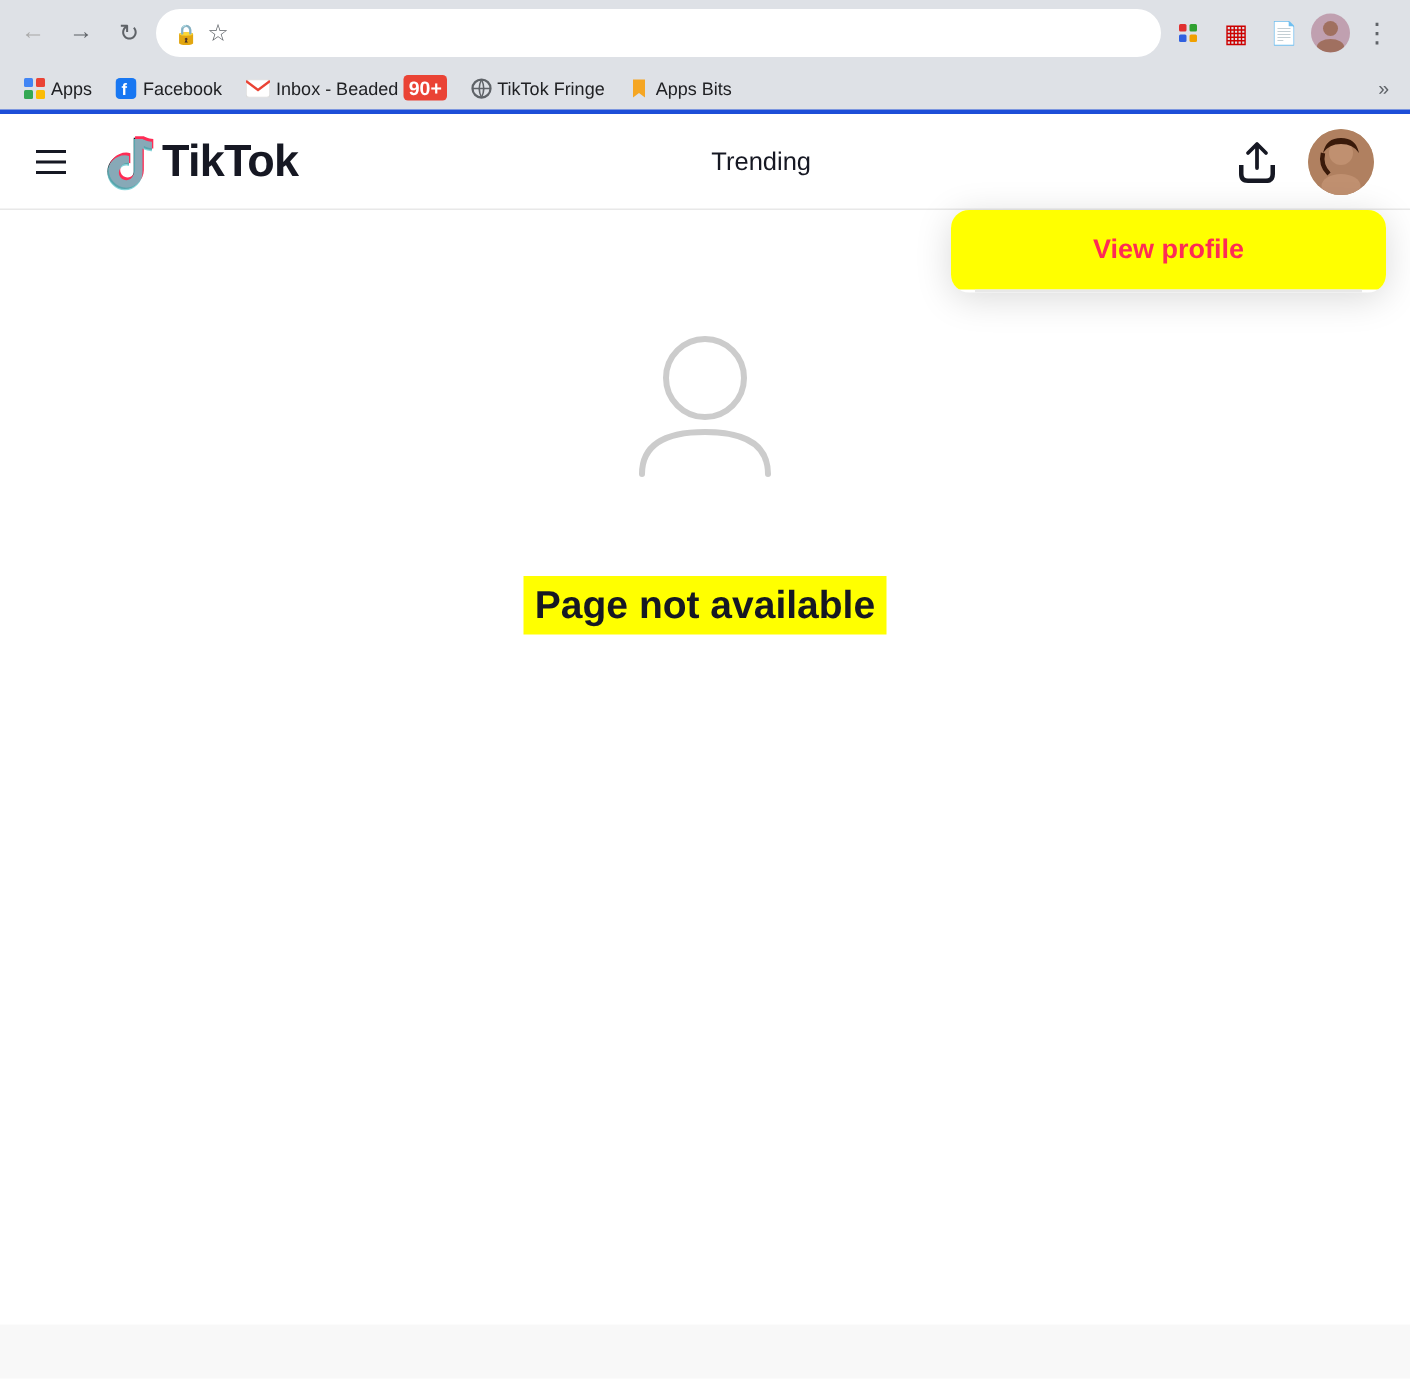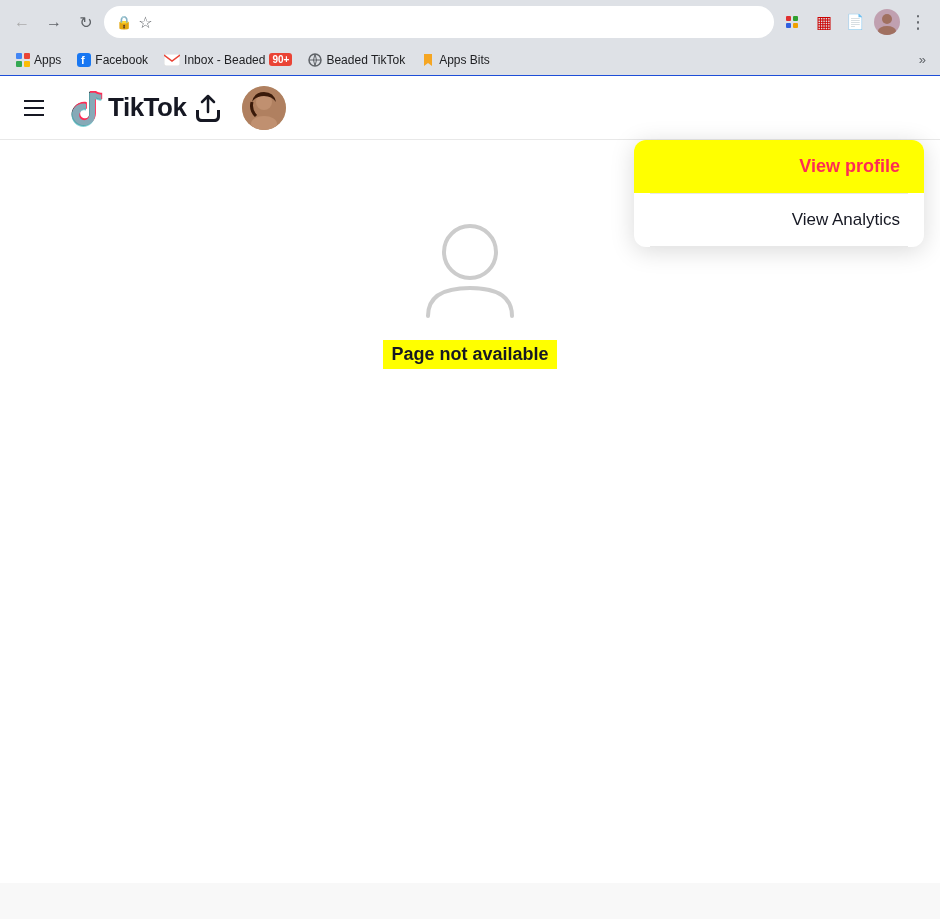--- a/index.html
+++ b/index.html
@@ -78,21 +78,21 @@
     }
 
     
     .bookmarks-bar {
       display: flex;
       align-items: center;
       padding: 3px 8px;
       background: #dee1e6;
       height: 32px;
       gap: 0;
-      border-bottom: 1px solid #1d4ed8;
+      border-bottom: 3px solid #1d4ed8;
     }
 
     .bookmark-item {
       display: flex;
       align-items: center;
       gap: 4px;
       padding: 3px 8px;
       border-radius: 4px;
       cursor: pointer;
       font-size: 12px;
@@ -147,21 +147,21 @@
     }
 
     .tiktok-logo {
       display: flex;
       align-items: center;
       gap: 4px;
       text-decoration: none;
     }
 
     .tiktok-wordmark {
-      font-size: 26px;
+      font-size: 30px;
       font-weight: 700;
       color: #161823;
       letter-spacing: -0.5px;
     }
 
     .tiktok-trending {
       flex: 1;
       text-align: center;
       font-size: 17px;
       color: #161823;
@@ -217,20 +217,21 @@
       font-size: 17px;
       font-weight: 500;
       color: #161823;
     }
 
     .dropdown-item.view-profile {
       color: #fe2c55;
       font-weight: 700;
       font-size: 18px;
       background-color: yellow;
+      justify-content: center;
     }
 
     .dropdown-divider {
       height: 1px;
       background: #e8e8e8;
       margin: 0 16px;
     }
 
     
     .tiktok-main {
@@ -244,27 +245,28 @@
     .user-placeholder {
       width: 96px;
       height: 96px;
       margin-bottom: 24px;
       display: flex;
       align-items: center;
       justify-content: center;
     }
 
     .page-not-available {
-      font-size: 18px;
+      font-size: 26px;
       font-weight: 800;
       color: #161823;
       background-color: yellow;
       padding: 4px 8px;
       margin-bottom: 16px;
       text-align: center;
+      margin-top: 44px;
     }
 
     .page-subtitle {
       font-size: 16px;
       color: #5c5c5c;
       text-align: center;
       max-width: 460px;
       line-height: 1.6;
     }
 
@@ -329,31 +331,31 @@
       </svg>
       <span>Facebook</span>
     </div>
 
     <div class="bookmark-item">
       <svg width="16" height="12" viewBox="0 0 16 12">
         <rect width="16" height="12" rx="2" fill="white" stroke="#ddd"></rect>
         <path d="M0 1 L8 7 L16 1" stroke="#ea4335" stroke-width="1.5" fill="none"></path>
       </svg>
       <span>Inbox - Beaded</span>
-      <span style="background:#ea4335;color:white;font-size:10px;padding:1px 3px;border-radius:3px;font-weight:bold;">90+</span>
+      <span style="background:#ea4335;color:white;font-size:13px;padding:1px 3px;border-radius:3px;font-weight:bold;">90+</span>
     </div>
 
     <div class="bookmark-item">
       <svg width="14" height="14" viewBox="0 0 14 14">
         <circle cx="7" cy="7" r="6" fill="none" stroke="#5f6368" stroke-width="1.5"></circle>
         <path d="M7 1 Q10 7 7 13" stroke="#5f6368" stroke-width="1" fill="none"></path>
         <path d="M7 1 Q4 7 7 13" stroke="#5f6368" stroke-width="1" fill="none"></path>
         <line x1="1" y1="7" x2="13" y2="7" stroke="#5f6368" stroke-width="1"></line>
       </svg>
-      <span>Beaded TikTok</span>
+      <span>TikTok Fringe</span>
     </div>
 
     <div class="bookmark-item">
       <svg width="14" height="14" viewBox="0 0 14 14">
         <path d="M3 1 L11 1 L11 13 L7 10 L3 13 Z" fill="#f5a623"></path>
       </svg>
       <span>Apps Bits</span>
     </div>
 
     <button class="more-btn">»</button>
@@ -372,20 +374,21 @@
     <div class="tiktok-logo">
 
       <svg class="tiktok-icon-svg" viewBox="0 0 40 44">
         <path d="M30 4 C30 4 33 6 37 6 L37 13 C37 13 33 13 30 11 L30 29 C30 36 24 42 17 42 C10 42 4 36 4 29 C4 22 10 16 17 16 C18 16 19 16.2 20 16.5 L20 24 C19.4 23.7 18.7 23.5 18 23.5 C15 23.5 12.5 26 12.5 29 C12.5 32 15 34.5 18 34.5 C21 34.5 23.5 32 23.5 29 L23.5 4 Z" fill="#161823"></path>
         <path d="M29 3 C29 3 32 5 36 5 L36 12 C36 12 32 12 29 10 L29 28 C29 35 23 41 16 41 C9 41 3 35 3 28 C3 21 9 15 16 15 C17 15 18 15.2 19 15.5 L19 23 C18.4 22.7 17.7 22.5 17 22.5 C14 22.5 11.5 25 11.5 28 C11.5 31 14 33.5 17 33.5 C20 33.5 22.5 31 22.5 28 L22.5 3 Z" fill="#fe2c55" transform="translate(2,0)"></path>
         <path d="M31 5 C31 5 34 7 38 7 L38 14 C38 14 34 14 31 12 L31 30 C31 37 25 43 18 43 C11 43 5 37 5 30 C5 23 11 17 18 17 C19 17 20 17.2 21 17.5 L21 25 C20.4 24.7 19.7 24.5 19 24.5 C16 24.5 13.5 27 13.5 30 C13.5 33 16 35.5 19 35.5 C22 35.5 24.5 33 24.5 30 L24.5 5 Z" fill="#69c9d0" opacity="0.8" transform="translate(-1,0)"></path>
       </svg>
       <span class="tiktok-wordmark">TikTok</span>
     </div>
 
+    <span class="tiktok-trending">Trending</span>
 
     <div class="tiktok-header-right">
       <div class="upload-btn">
         <svg width="36" height="36" viewBox="0 0 36 36">
           <path d="M6 26 C6 30 8 32 12 32 L24 32 C28 32 30 30 30 26 L30 20 L27 20 L27 26 C27 28 26 29 24 29 L12 29 C10 29 9 28 9 26 L9 20 L6 20 Z" fill="#161823"></path>
           <path d="M18 6 L18 22 M12 12 L18 6 L24 12" stroke="#161823" stroke-width="2.5" fill="none" stroke-linecap="round" stroke-linejoin="round"></path>
         </svg>
       </div>
       <div class="user-avatar-btn">
         <svg width="44" height="44" viewBox="0 0 44 44">
@@ -398,23 +401,20 @@
         </svg>
       </div>
     </div>
   </div>
 
   <div class="dropdown-menu">
     <div class="dropdown-item view-profile">
       <span>View profile</span>
     </div>
     <div class="dropdown-divider"></div>
-    <div class="dropdown-item">
-      <span>View Analytics</span>
-    </div>
     <div class="dropdown-divider"></div>
   </div>
 
   <div class="tiktok-main">
 
     <div class="user-placeholder">
       <svg width="96" height="104" viewBox="0 0 96 104">
         <circle cx="48" cy="36" r="26" fill="none" stroke="#ccc" stroke-width="4"></circle>
         <path d="M6 100 Q6 72 48 72 Q90 72 90 100" fill="none" stroke="#ccc" stroke-width="4" stroke-linecap="round"></path>
       </svg>

